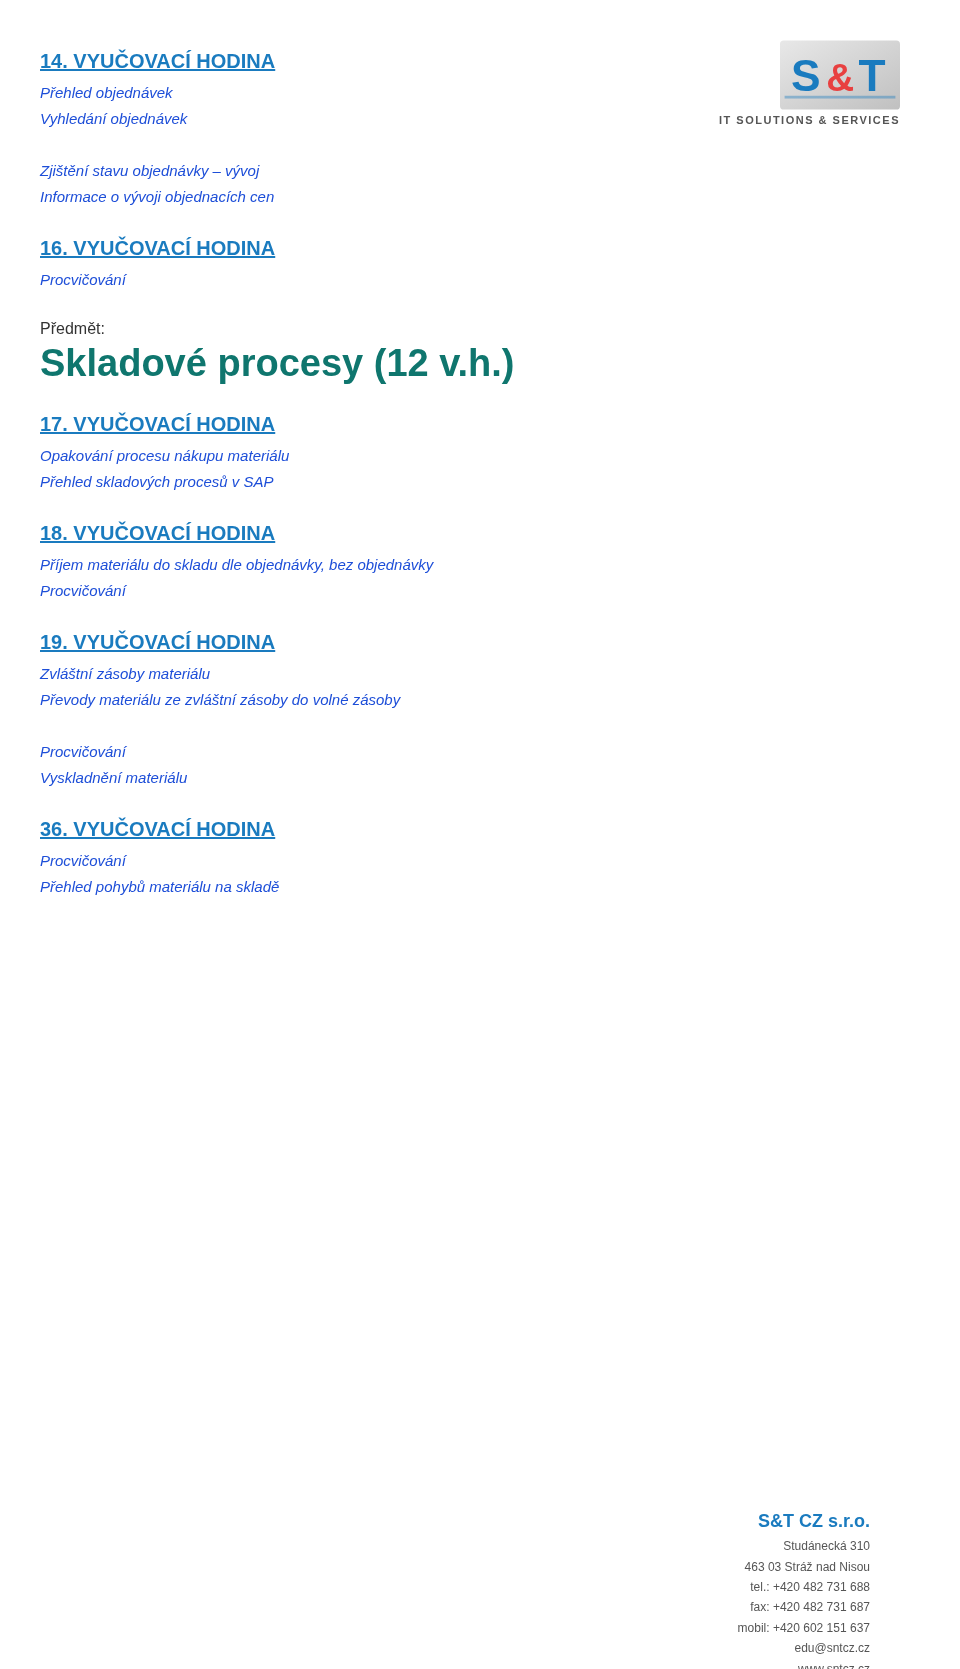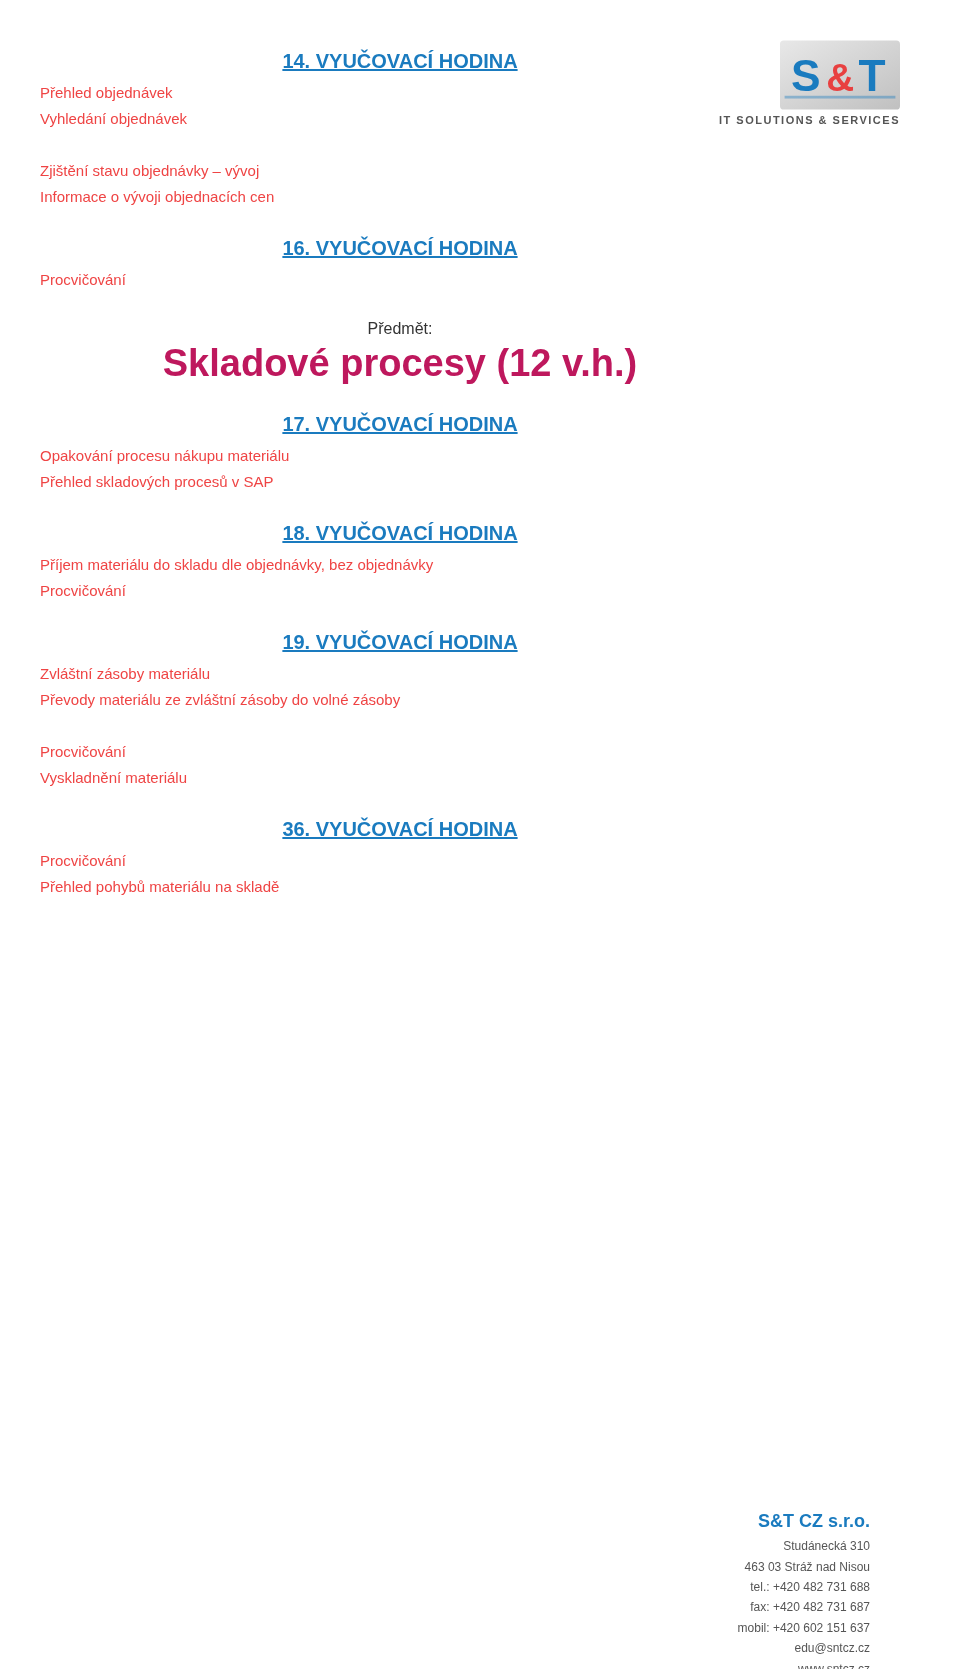--- a/index.html
+++ b/index.html
@@ -63,49 +63,48 @@
     .section {
       margin-bottom: 28px;
     }
 
     .section-heading {
       font-size: 20px;
       font-weight: 700;
       color: #1a7bbf;
       text-decoration: underline;
       margin-bottom: 8px;
-      text-align: center;
     }
 
     .section-text {
       font-size: 15px;
-      color: #ef4444;
+      color: #1d4ed8;
       line-height: 1.6;
+      font-style: italic;
     }
 
     .section-text p {
       margin: 2px 0;
     }
 
     
     .subject-block {
       margin: 10px 0 28px 0;
-      text-align: center;
     }
 
     .subject-label {
       font-size: 16px;
       color: #333;
       font-weight: 400;
     }
 
     .subject-title {
       font-size: 38px;
       font-weight: 700;
-      color: #be185d;
+      color: #0f766e;
       margin-top: 4px;
       margin-bottom: 0;
     }
 
     
     .footer {
       position: absolute;
       bottom: 30px;
       right: 30px;
       text-align: right;

